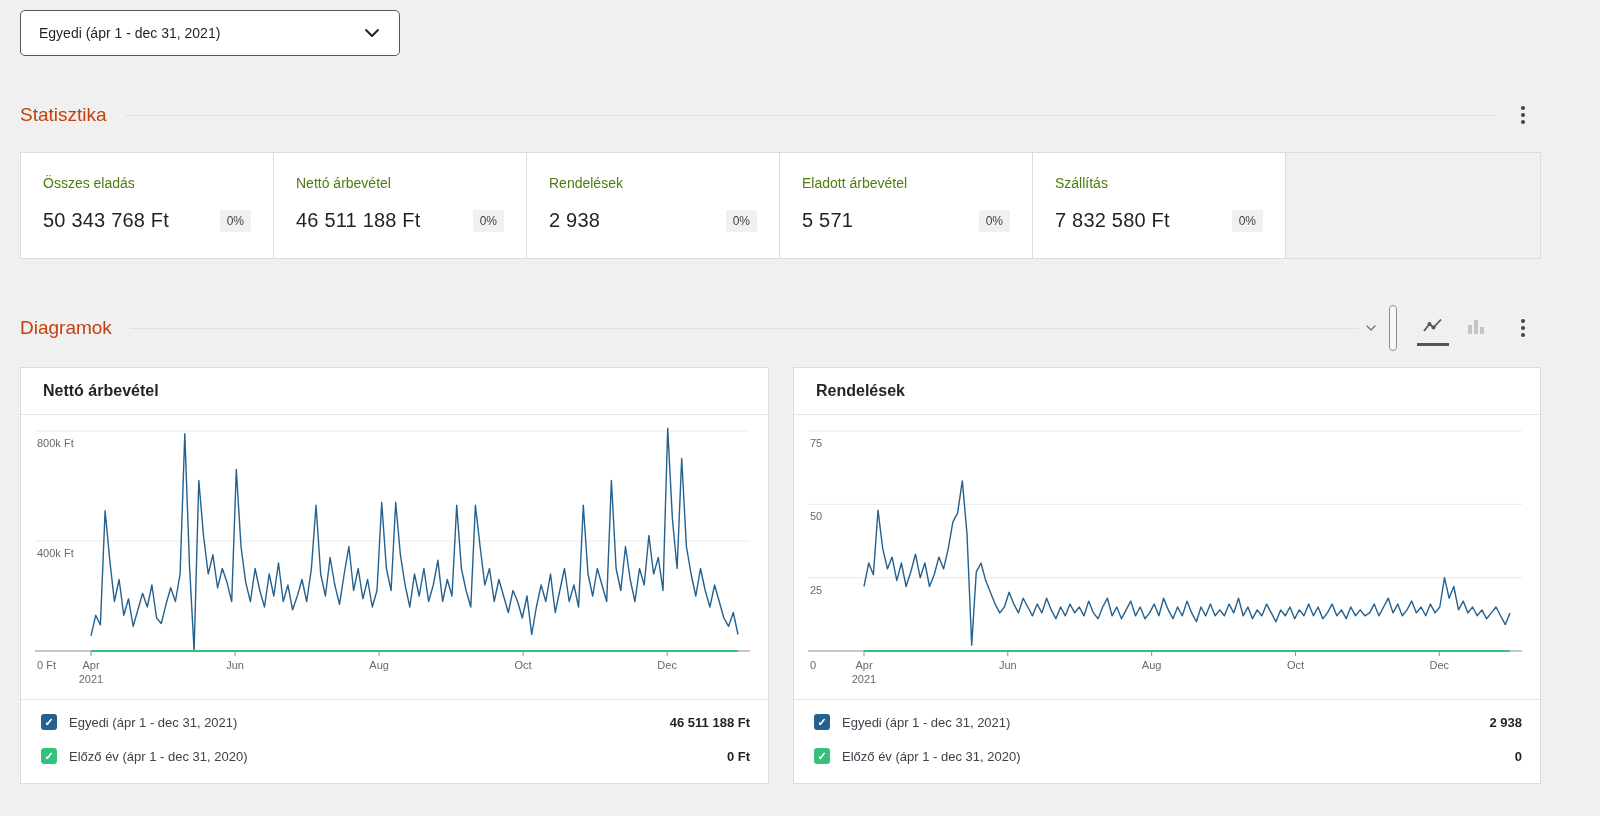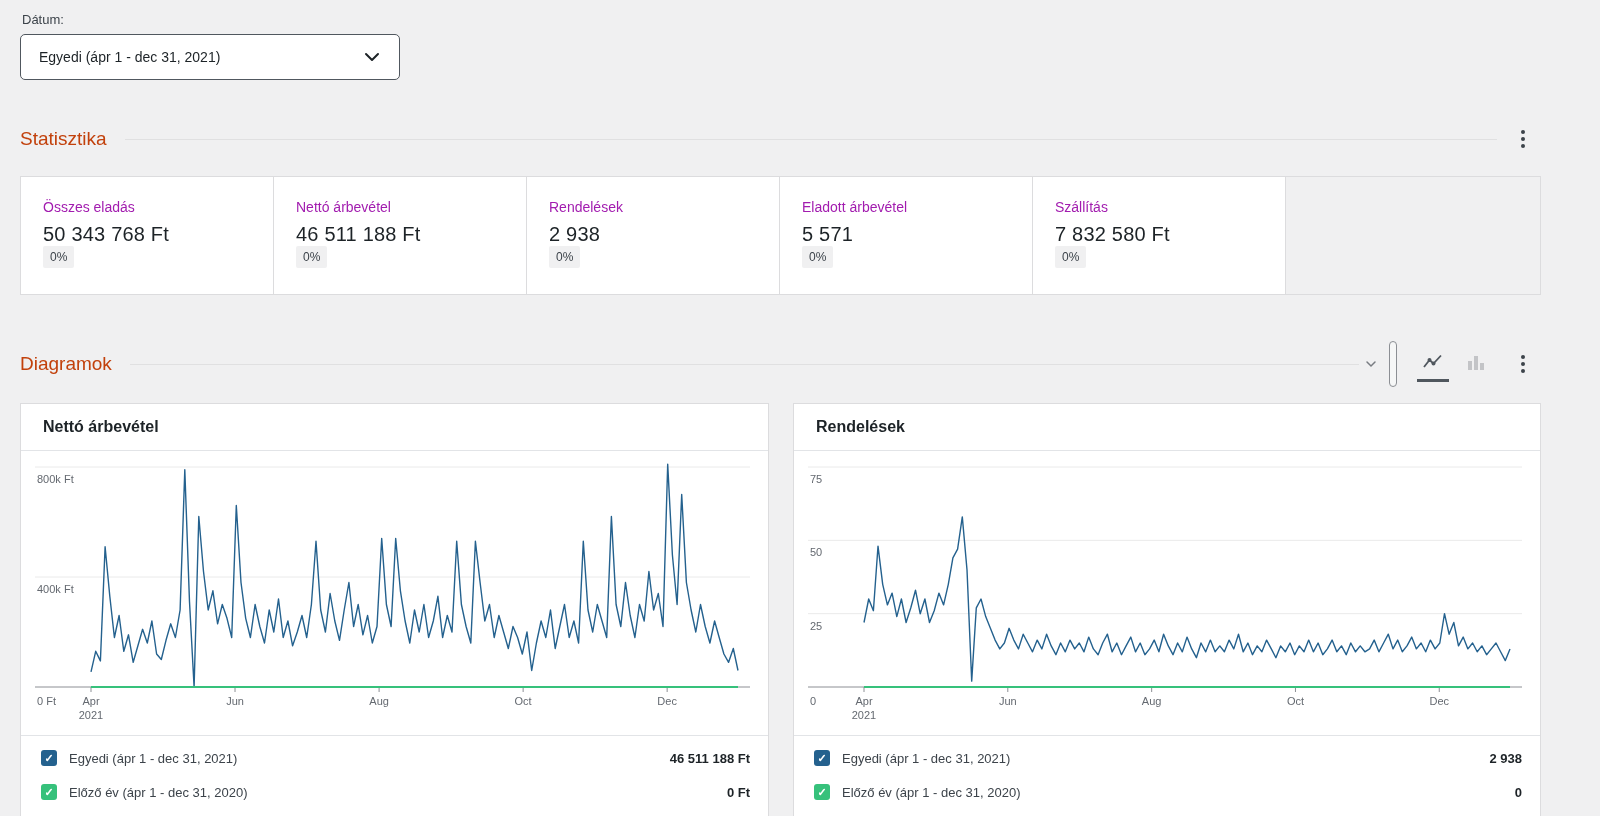--- a/index.html
+++ b/index.html
@@ -34,22 +34,22 @@
   .kebab i { width:4px; height:4px; border-radius:50%; background:#3c434a; }
 
   
   .stats-row {
     display:flex; margin-top:22px; border:1px solid #dcdcde; background:#f0f0f1;
   }
   .stat-card {
     width:253px; background:#fff; border-right:1px solid #dcdcde;
     padding:22px 22px 26px 22px; cursor:pointer;
   }
-  .stat-card .label { font-size:14px; color:#a21caf; }
-  .stat-card .value-row { display:flex; align-items:flex-start; justify-content:space-between; margin-top:8px;flex-direction:column; }
+  .stat-card .label { font-size:14px; color:#4d7c0f; }
+  .stat-card .value-row { display:flex; align-items:flex-end; justify-content:space-between; margin-top:18px; }
   .stat-card .value { font-size:20px; color:#1d2327; font-weight:500; letter-spacing:.2px; }
   .stat-badge { background:#f0f0f1; color:#3c434a; font-size:12px; padding:4px 7px; border-radius:2px; }
   .stats-filler { flex:1; background:#f0f0f1; }
 
   
   .collapse-chevron { margin-left:6px; cursor:pointer; display:flex; align-items:center; }
   .v-divider {
     width:8px; height:46px; border:1.5px solid #8c8f94; border-radius:5px;
     background:#f6f7f7; margin:0 14px 0 12px;
   }
@@ -73,21 +73,20 @@
     display:flex; align-items:center; justify-content:center; font-size:11px; font-weight:700;
   }
   .legend-label { font-size:13px; color:#3c434a; }
   .legend-value { font-size:13px; font-weight:700; color:#1d2327; }
 </style>
 </head>
 <body>
 
 <div class="content">
 
-  <div class="date-label">Dátum:</div>
   <div class="date-select">
     <span class="value">Egyedi (ápr 1 - dec 31, 2021)</span>
     <span style="display:flex;">
       <svg width="18" height="18" viewBox="0 0 18 18">
           <path d="M3 6 L9 12 L15 6" fill="none" stroke="#1d2327" stroke-width="2" stroke-linecap="round" stroke-linejoin="round"></path>
         </svg>
     </span>
   </div>
 
   <div class="section-header first">

